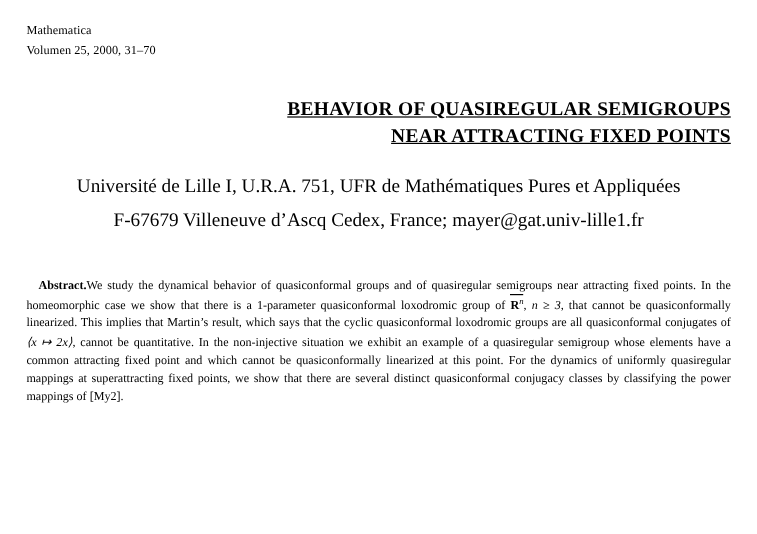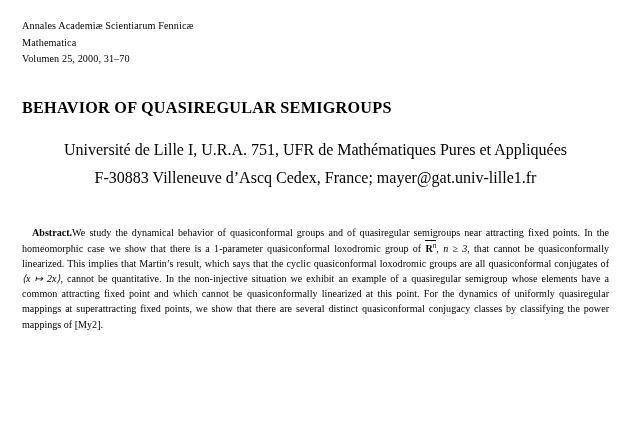--- a/index.html
+++ b/index.html
@@ -25,25 +25,26 @@
     font-family: "Liberation Serif", serif;
     font-size: 10.2px;
     line-height: 1.62;
     letter-spacing: 0.01em;
   }
   .journal-block div {
     white-space: nowrap;
   }
   .title-block {
     margin-top: 30px;
-    text-align: left;
+    text-align: right;
     font-weight: bold;
     font-size: 16.2px;
     line-height: 1.35;
     letter-spacing: 0.015em;
+    text-decoration: underline;
   }
   .title-line {
     white-space: nowrap;
   }
   .author {
     margin-top: 38px;
     text-align: center;
     font-weight: bold;
     font-size: 12.2px;
     letter-spacing: 0.01em;
@@ -92,32 +93,32 @@
     font-weight: normal;
   }
   .nb { white-space: nowrap; }
 </style>
 </head>
 <body>
 
 <div class="page">
 
   <div class="journal-block">
-    <div>Annales Academiæ Scientiarum Fennicæ</div>
     <div>Mathematica</div>
     <div>Volumen 25, 2000, 31–70</div>
   </div>
 
   <div class="title-block">
     <div class="title-line">BEHAVIOR OF QUASIREGULAR SEMIGROUPS</div>
+    <div class="title-line">NEAR ATTRACTING FIXED POINTS</div>
   </div>
 
 
   <div class="affil">
     <div>Université de Lille I, U.R.A. 751, UFR de Mathématiques Pures et Appliquées</div>
-    <div>F-30883 Villeneuve d’Ascq Cedex, France; mayer@gat.univ-lille1.fr</div>
+    <div>F-67679 Villeneuve d’Ascq Cedex, France; mayer@gat.univ-lille1.fr</div>
   </div>
 
   <div class="abstract">
     <span class="lead">Abstract.</span><span>We study the dynamical behavior of quasiconformal groups and of quasiregular semigroups near attracting fixed points. In the homeomorphic case we show that there is a 1-parameter quasiconformal loxodromic group of </span><span class="overline nb"><span>R</span><span class="sup">n</span></span><span>, </span><span class="ital nb">n ≥ 3</span><span>, that cannot be quasiconformally linearized. This implies that Martin’s result, which says that the cyclic quasiconformal loxodromic groups are all quasiconformal conjugates of </span><span class="ital nb">⟨x ↦ 2x⟩</span><span>, cannot be quantitative. In the non-injective situation we exhibit an example of a quasiregular semigroup whose elements have a common attracting fixed point and which cannot be quasiconformally linearized at this point. For the dynamics of uniformly quasiregular mappings at superattracting fixed points, we show that there are several distinct quasiconformal conjugacy classes by classifying the power mappings of [My2].</span>
   </div>
 
 </div>
 
 </body></html>

